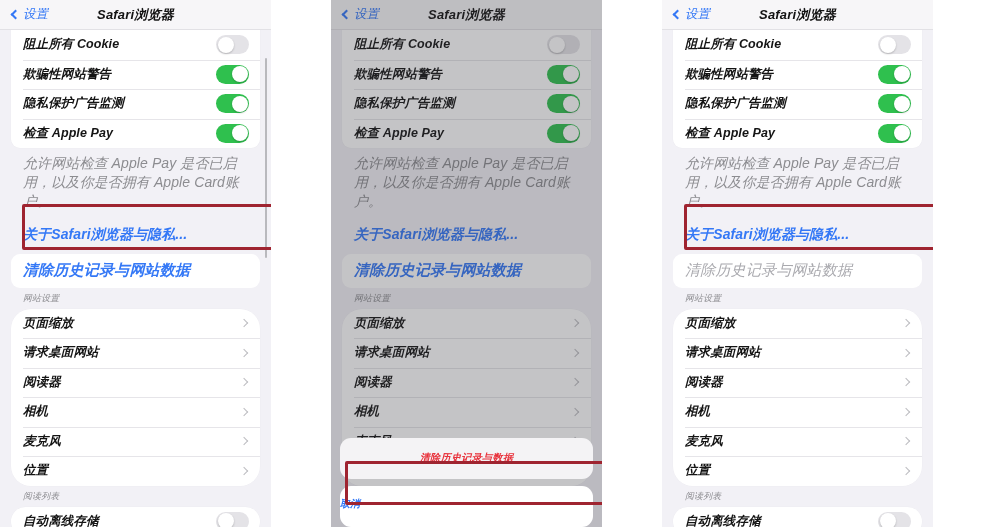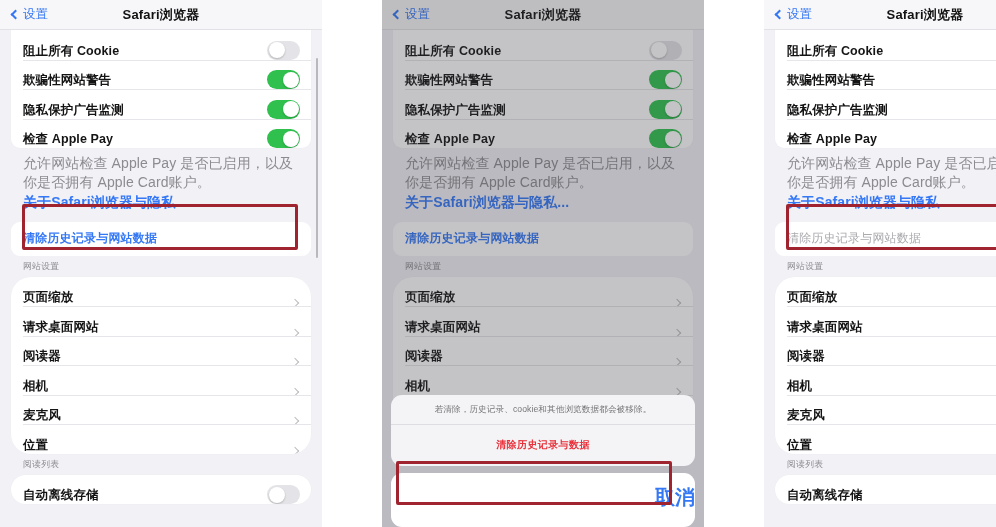--- a/index.html
+++ b/index.html
@@ -12,25 +12,26 @@
   .stage {
     position: relative;
     width: 996px; height: 527px;
     background: #ffffff;
     display: flex;
   }
 
   
   .panel {
     position: relative;
-    width: 322px;
+    width: 271px;
     height: 527px;
     background: #f2f1f6;
     overflow: hidden;
     flex: 0 0 auto;
+    font-style: italic;
   }
   .gap { flex: 0 0 auto; width: 60px; height: 527px; background: #fff; }
 
   
   .navbar {
     position: relative;
     height: 30px;
     background: #f7f6f8;
     display: flex;
     align-items: center;
@@ -76,21 +77,21 @@
     background: #ffffff;
     border-radius: 20px;
     overflow: hidden;
     box-shadow: 0 0 0 0.5px rgba(0,0,0,0.02);
   }
   .card.top-clip { border-radius: 0 0 9px 9px; margin-top: 0; }
 
   .row {
     position: relative;
     display: flex;
-    align-items: flex-end;
+    align-items: center;
     justify-content: space-between;
     height: 29.5px;
     padding: 0 11px 0 12px;
   }
   .row + .row::before {
     content: "";
     position: absolute;
     left: 12px; right: 0; top: 0;
     height: 1px;
     background: #e6e5e9;
@@ -134,38 +135,38 @@
   }
 
   
   .footnote {
     padding: 6px 12px 0 12px;
     font-size: 14px;
     line-height: 1.35;
     color: #8c8c90;
     letter-spacing: .1px;
   }
-  .footnote .link { color: #3478f6; display: block; margin-top: 1px; font-weight: bold; }
+  .footnote .link { color: #3478f6; display: block; margin-top: 14px; font-weight: bold; }
 
   .sec-header {
     padding: 5px 12px 4px 12px;
     font-size: 8.8px;
     color: #8c8c90;
     letter-spacing: .3px;
   }
 
   
   .action-row {
     height: 34px;
     display: flex;
     align-items: center;
     padding-left: 12px;
     background: #fff;
     border-radius: 9px;
-    font-size: 12px;
+    font-size: 15px;
     font-weight: bold;
     color: #3478f6;
     letter-spacing: .2px;
   }
   .action-row.disabled { color: #a9a9ae; font-weight: normal; }
 
   
   .redbox {
     position: absolute;
     border: 3px solid #9f2430;
@@ -214,22 +215,22 @@
     font-size: 10px;
     font-weight: bold;
     color: #e8313b;
     padding: 13px 0 14px 0;
     letter-spacing: .4px;
   }
   .sheet-cancel {
     margin-top: 7px;
     background: #ffffff;
     border-radius: 11px;
-    text-align: right;
-    font-size: 20px;
+    text-align: left;
+    font-size: 10px;
     font-weight: bold;
     color: #3478f6;
     padding: 11px 0 16px 0;
   }
 
   .spacer-10 { height: 10px; }
 </style>
 </head>
 <body>
 
@@ -404,21 +405,20 @@
           <span class="row-label">位置</span>
           <span class="chev-right"></span>
         </div>
       </div>
     </div>
 
     <div class="dim-overlay"></div>
 
     <div class="sheet">
       <div class="sheet-card">
-        <div class="sheet-msg">若清除，历史记录、cookie和其他浏览数据都会被移除。</div>
         <div class="sheet-destructive">清除历史记录与数据</div>
       </div>
       <div class="sheet-cancel">取消</div>
     </div>
 
     <div class="redbox" style="left:14px; top:461px; width:276px; height:44px;"></div>
   </div>
 
   <div class="gap"></div>
 

